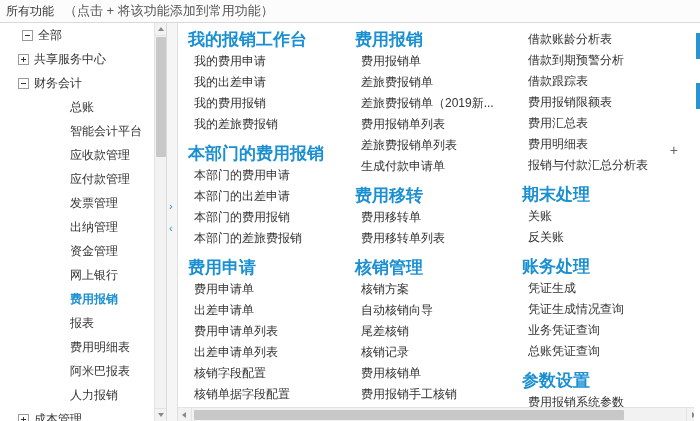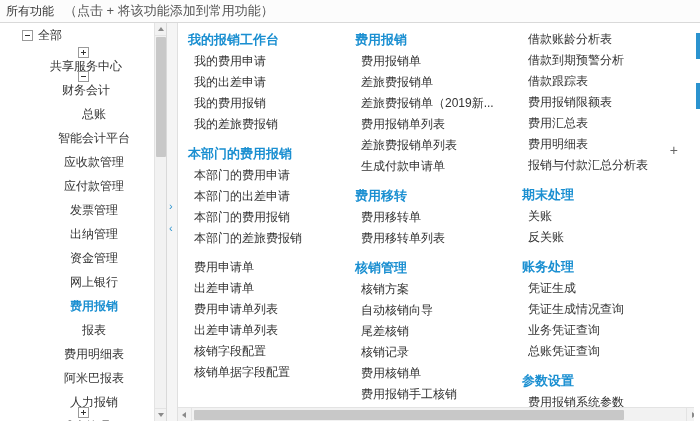--- a/index.html
+++ b/index.html
@@ -103,22 +103,22 @@
     top: 2px; bottom: 2px; left: 4px;
     width: 1px;
     background: #333;
   }
   .tree-item .expander.none {
     border: none;
     background: transparent;
   }
   .tree-item .expander.none::before { display: none; }
   .tree-item.lvl0 { padding-left: 22px; }
-  .tree-item.lvl1 { padding-left: 18px; flex-direction: column; }
-  .tree-item.lvl2 { padding-left: 34px; flex-direction: column; }
+  .tree-item.lvl1 { padding-left: 18px; }
+  .tree-item.lvl2 { padding-left: 54px; }
   .tree-item.selected > .label { color: #1a8fd1; font-weight: bold; }
 
   .tree-scrollbar {
     position: absolute;
     top: 0; right: 0; bottom: 0;
     width: 12px;
     background: #f2f2f2;
     border-left: 1px solid #e3e3e3;
     box-sizing: border-box;
   }
@@ -179,21 +179,21 @@
     display: flex;
   }
   .col {
     width: 167px;
     min-width: 167px;
   }
   .col.wide { width: 190px; min-width: 190px; }
   .group-title {
     color: #1a8fd1;
     font-weight: bold;
-    font-size: 13px;
+    font-size: 17px;
     height: 22px;
     line-height: 22px;
     white-space: nowrap;
   }
   .leaf {
     color: #333;
     font-size: 12px;
     height: 21px;
     line-height: 21px;
     padding-left: 6px;
@@ -371,20 +371,21 @@
             <div class="leaf">我的出差申请</div>
             <div class="leaf">我的费用报销</div>
             <div class="leaf">我的差旅费报销</div>
             <div class="gap"></div>
             <div class="group-title">本部门的费用报销</div>
             <div class="leaf">本部门的费用申请</div>
             <div class="leaf">本部门的出差申请</div>
             <div class="leaf">本部门的费用报销</div>
             <div class="leaf">本部门的差旅费报销</div>
             <div class="gap"></div>
+            <div class="group-title">费用申请</div>
             <div class="leaf">费用申请单</div>
             <div class="leaf">出差申请单</div>
             <div class="leaf">费用申请单列表</div>
             <div class="leaf">出差申请单列表</div>
             <div class="leaf">核销字段配置</div>
             <div class="leaf">核销单据字段配置</div>
           </div>
           <div class="col">
             <div class="group-title">费用报销</div>
             <div class="leaf">费用报销单</div>

